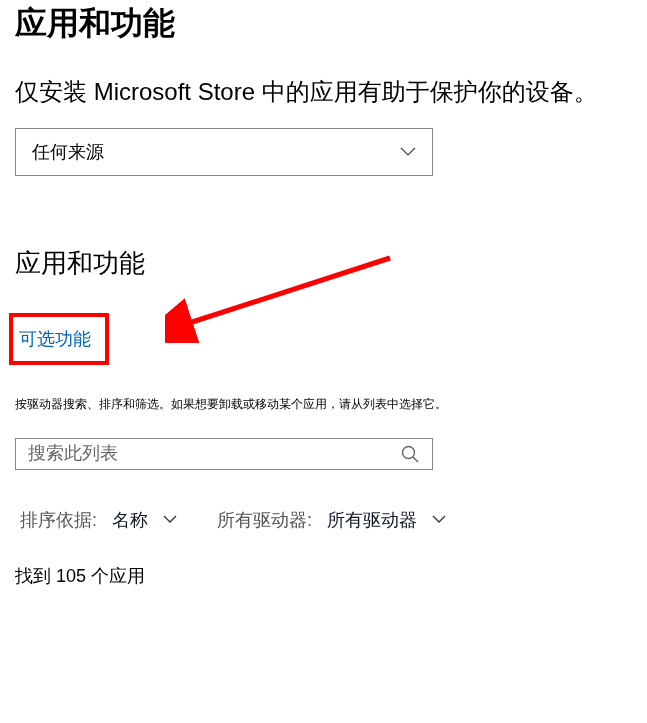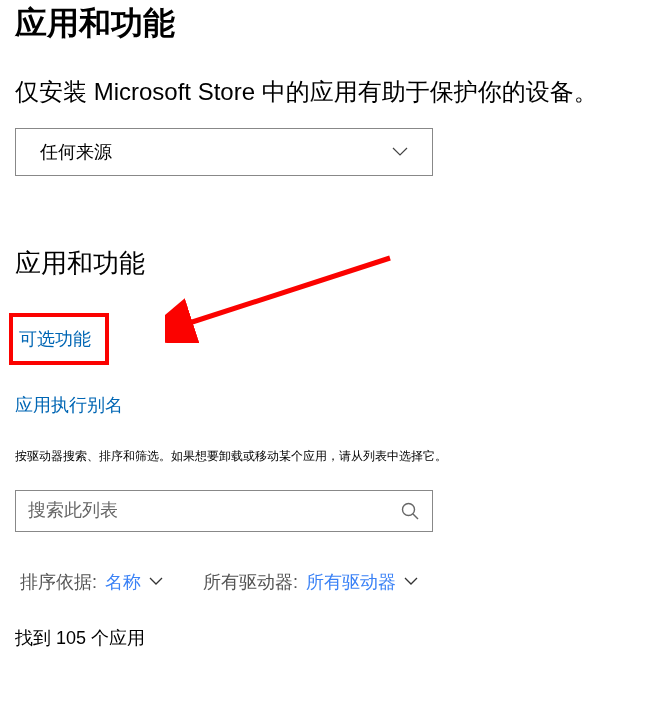--- a/index.html
+++ b/index.html
@@ -28,21 +28,21 @@
       margin-bottom: 20px;
     }
     .select-wrapper {
       position: relative;
       width: 418px;
       height: 48px;
       border: 1px solid #888;
       background: #ffffff;
       display: flex;
       align-items: center;
-      padding: 0 24px;
+      padding: 0 16px;
       cursor: pointer;
       margin-bottom: 70px;
     }
     .select-value {
       font-size: 18px;
       flex: 1;
     }
     .chevron-down {
       width: 16px;
       height: 10px;
@@ -69,21 +69,21 @@
       margin-left: -6px;
     }
     .body-text {
       font-size: 12px;
       line-height: 1.55;
       margin-bottom: 24px;
       margin-top: 30px;
     }
     .search-box {
       width: 418px;
-      height: 42px;
+      height: 32px;
       border: 1px solid #888;
       display: flex;
       align-items: center;
       padding: 0 12px;
       margin-bottom: 38px;
     }
     .search-input {
       flex: 1;
       border: none;
       outline: none;
@@ -101,25 +101,25 @@
     .filter-row {
       display: flex;
       gap: 40px;
       font-size: 18px;
       margin-bottom: 32px;
       padding-left: 5px;
     }
     .filter-group {
       display: flex;
       align-items: center;
-      gap: 8px;
+      gap: 15px;
       cursor: pointer;
     }
     .filter-label { color: #555; }
-    .filter-value { color: #3b82f6; }
+    .filter-value { color: #0f172a; }
     .small-chevron { width: 14px; height: 9px; }
     .count-text {
       font-size: 18px;
     }
     .rel { position: relative; }
   </style>
 </head>
 <body>
 
 <div class="rel">
@@ -145,23 +145,20 @@
     <svg style="position:absolute; left:150px; top:-60px; pointer-events:none;" width="240" height="90" viewBox="0 0 240 90">
       <defs>
         <marker id="ah" markerWidth="12" markerHeight="10" refX="2" refY="5" orient="auto">
           <polygon points="0,0 12,5 0,10" fill="#fb0200"></polygon>
         </marker>
       </defs>
       <line x1="225" y1="5" x2="18" y2="72" stroke="#fb0200" stroke-width="5" marker-end="url(#ah)"></line>
     </svg>
   </div>
 
-  <div class="link-row">
-    <a class="link">应用执行别名</a>
-  </div>
 
   <p class="body-text">按驱动器搜索、排序和筛选。如果想要卸载或移动某个应用，请从列表中选择它。</p>
 
   <div class="search-box">
     <input class="search-input" type="text" placeholder="搜索此列表" style="">
     <svg class="search-icon" viewBox="0 0 20 20">
       <circle cx="8.5" cy="8.5" r="6" stroke="#666" stroke-width="1.4" fill="none"></circle>
       <line x1="13" y1="13" x2="18" y2="18" stroke="#666" stroke-width="1.4"></line>
     </svg>
   </div>

